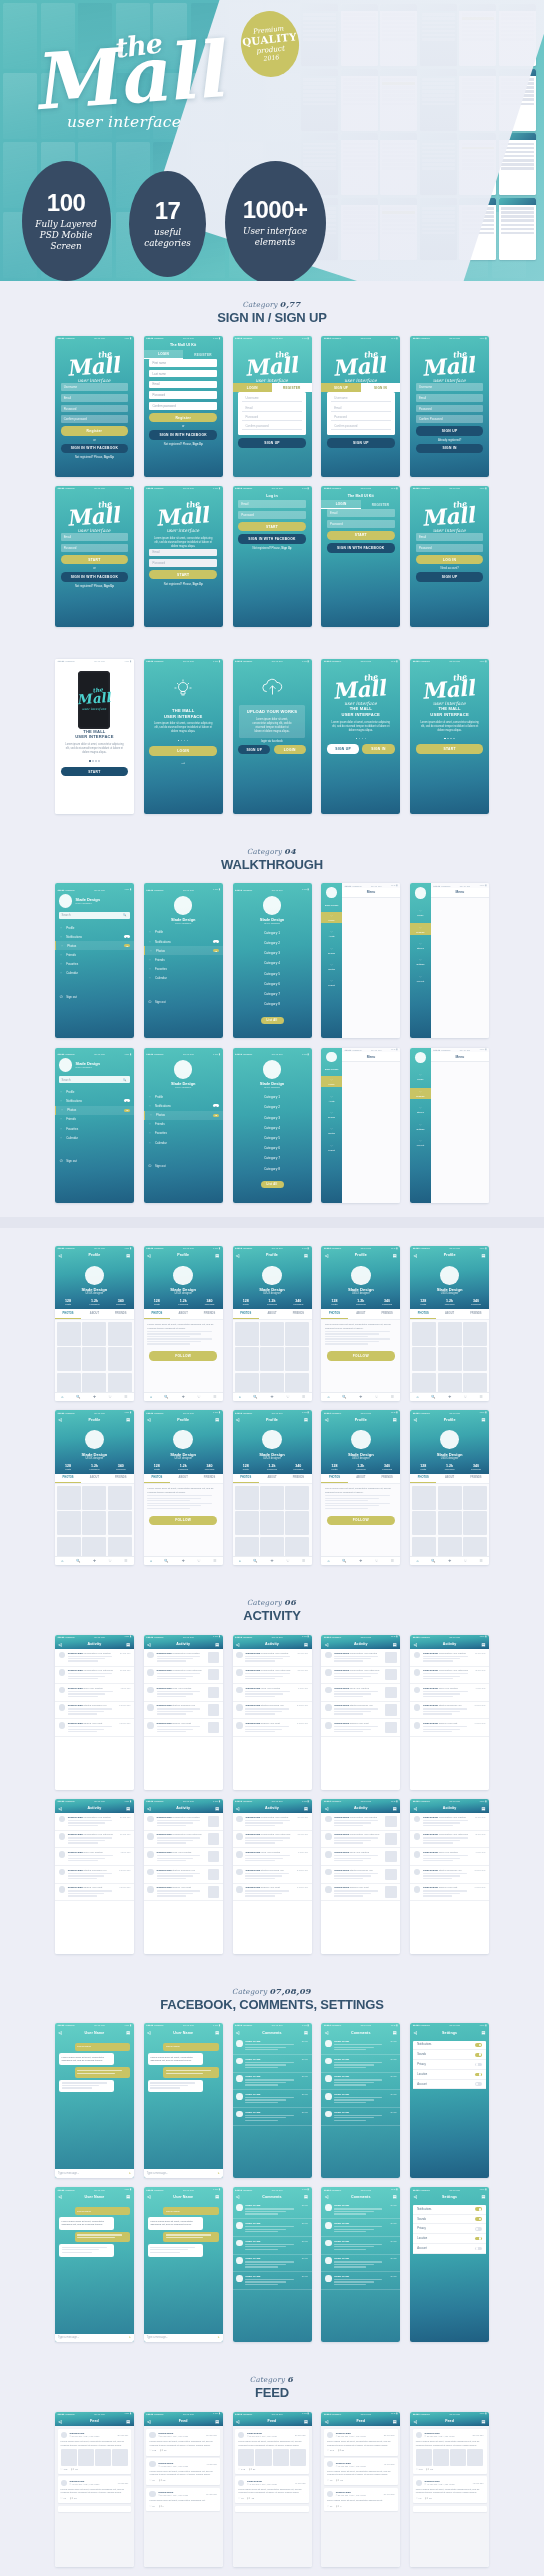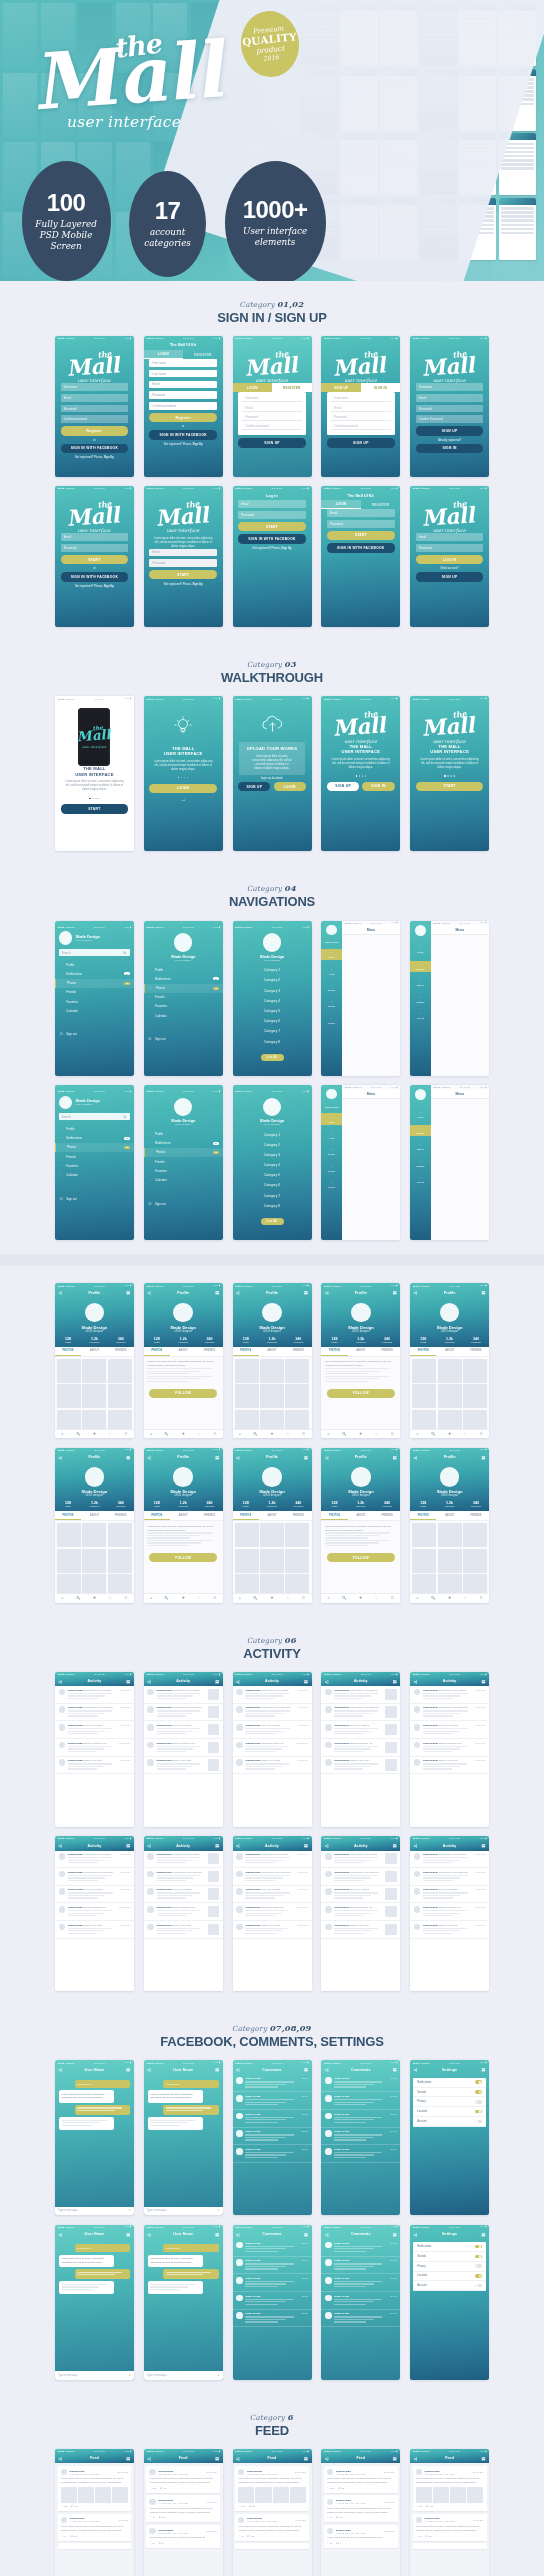--- a/index.html
+++ b/index.html
@@ -605,33 +605,33 @@
       <div class="bq4">2016</div>
     </div>
 
     <div class="stats">
       <div class="stat s1">
         <div class="num">100</div>
         <div class="lab">Fully Layered PSD Mobile Screen</div>
       </div>
       <div class="stat s2">
         <div class="num">17</div>
-        <div class="lab">account categories</div>
+        <div class="lab">useful categories</div>
       </div>
       <div class="stat s3">
         <div class="num">1000+</div>
         <div class="lab">User interface elements</div>
       </div>
     </div>
   </div>
 
   <div id="sectionsHost">
       <div class="section">
         <div class="sec-head">
-          <div class="sec-cat">Category <b>01,02</b></div>
+          <div class="sec-cat">Category <b>0,77</b></div>
           <div class="sec-title">SIGN IN / SIGN UP</div>
         </div>
         <div class="row">
           <div class="ph ">
             <div class="screen-body grad-teal">
               <div class="statusbar">
                 <span class="dots">●●●●● Vodafone</span>
                 <span>00:46 PM</span>
                 <span>44% ▮</span>
               </div>
@@ -839,24 +839,20 @@
               <div class="field ">Email</div>
               <div class="field ">Password</div>
               <div class="btn gold">LOG IN</div>
               <div class="minor ">Need account?</div>
               <div class="btn navy">SIGN UP</div>
             </div>
           </div>
         </div>
       </div>
       <div class="section">
-        <div class="sec-head">
-          <div class="sec-cat">Category <b>03</b></div>
-          <div class="sec-title">WALKTHROUGH</div>
-        </div>
         <div class="row">
           <div class="ph tall">
             <div class="screen-body " style="background: rgb(255, 255, 255);">
               <div class="statusbar" style="color: rgb(159, 176, 192);">
                 <span class="dots">●●●●● Vodafone</span>
                 <span>00:46 PM</span>
                 <span>44% ▮</span>
               </div>
               <div class="phone-mock">
                 <div style="text-align:center;line-height:.85"><span style="font-size:5.7px;display:block;margin-left:7.2px;transform:rotate(-7deg)">the</span><span style="font-size:13.4px;display:block;transform:rotate(-4deg)">Mall</span><span style="font-size:3.1px;opacity:.8">user interface</span></div>
@@ -974,21 +970,21 @@
                 <i></i>
               </div>
               <div class="btn gold">START</div>
             </div>
           </div>
         </div>
       </div>
       <div class="section">
         <div class="sec-head">
           <div class="sec-cat">Category <b>04</b></div>
-          <div class="sec-title">NAVIGATIONS</div>
+          <div class="sec-title">WALKTHROUGH</div>
         </div>
         <div class="row">
           <div class="ph tall">
             <div class="screen-body" style="background: rgb(251, 251, 253);">
               <div class="drawer">
                 <div class="panel grad-teal" style="width: 100%;">
                   <div class="statusbar">
                     <span class="dots">●●●●● Vodafone</span>
                     <span>00:46 PM</span>
                     <span>44% ▮</span>

